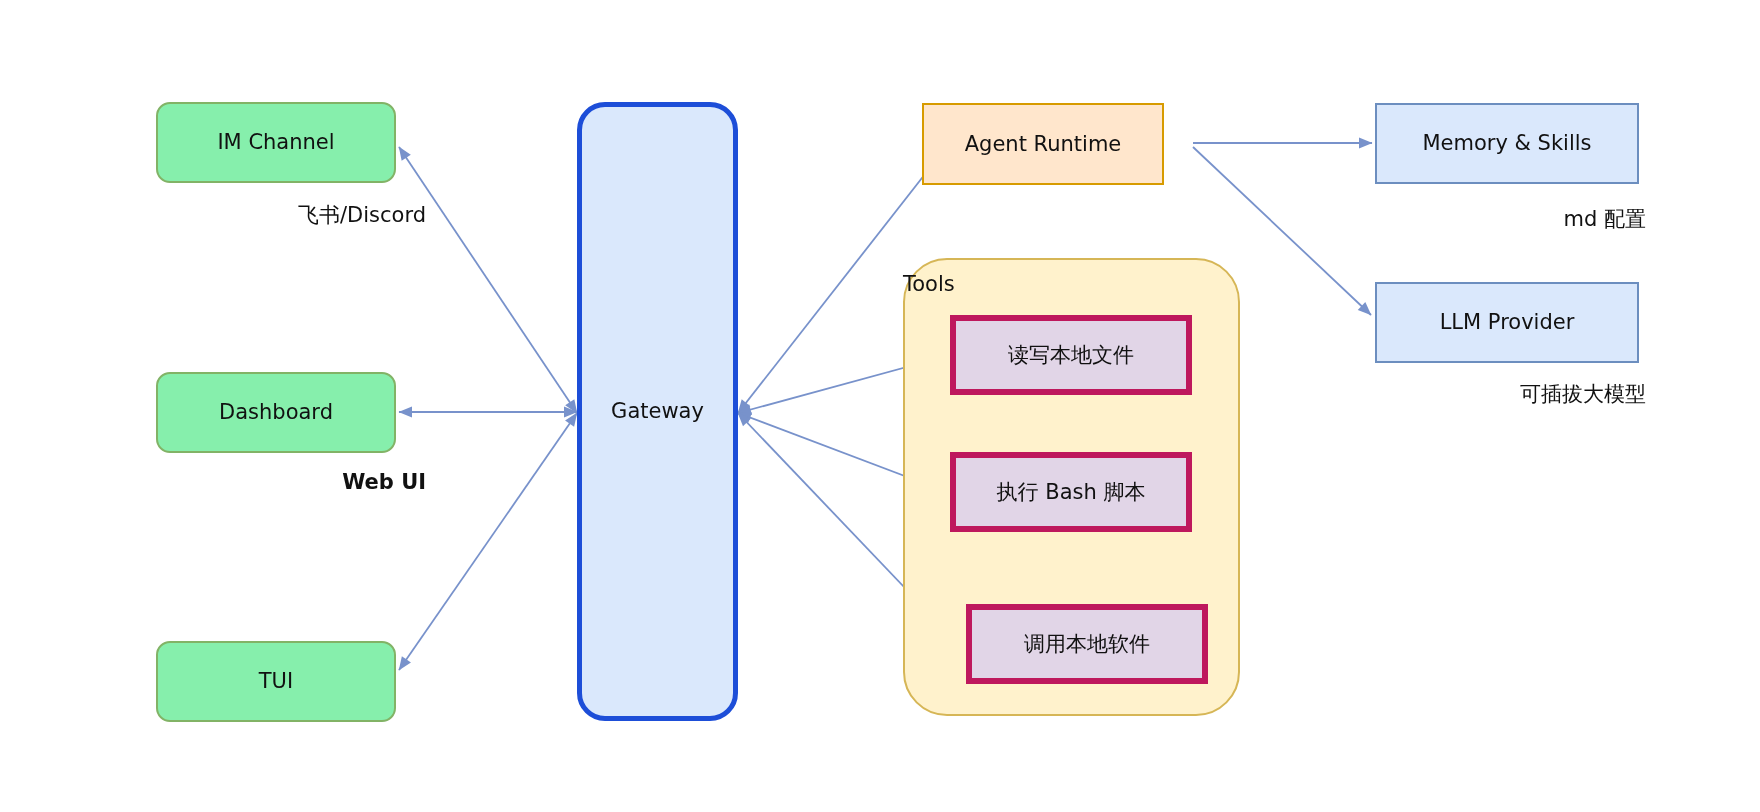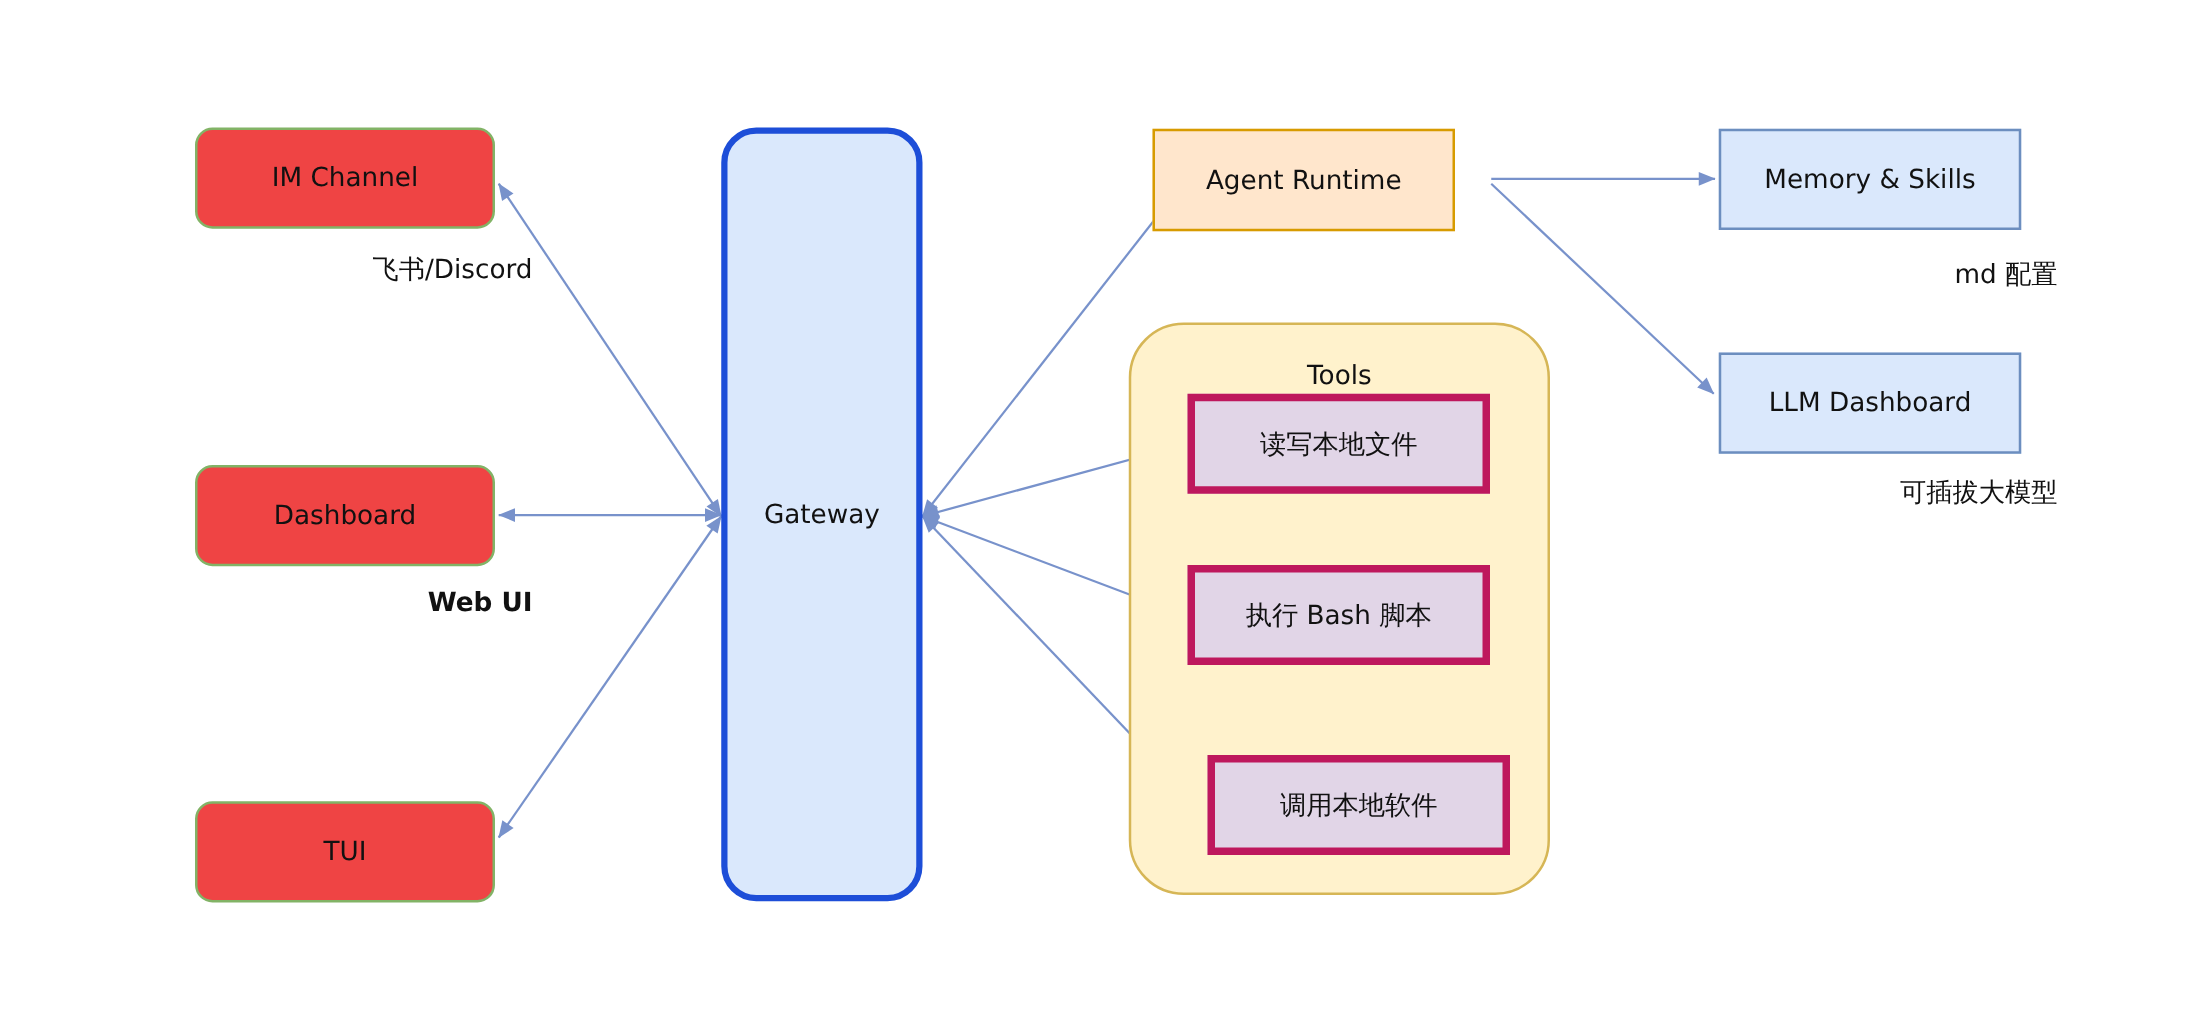--- a/index.html
+++ b/index.html
@@ -22,21 +22,21 @@
     position: absolute;
     display: flex;
     align-items: center;
     justify-content: center;
     font-size: 21px;
     text-align: center;
     box-sizing: border-box;
     line-height: 1.25;
   }
   .client {
-    background: #ef4444;
+    background: #86efac;
     border: 2px solid #82b366;
     border-radius: 14px;
     left: 156px;
     width: 240px;
     height: 81px;
   }
   .gateway {
     background: #dae8fc;
     border: 5px solid #1d4ed8;
     border-radius: 28px;
@@ -53,37 +53,37 @@
     position: absolute;
     background: #fff2cc;
     border: 2px solid #d6b656;
     border-radius: 44px;
     left: 903px; top: 258px;
     width: 337px; height: 458px;
     box-sizing: border-box;
   }
   .tools-title {
     position: absolute;
-    left: 903px; top: 288px;
+    left: 903px; top: 272px;
     width: 337px;
-    text-align: center;
+    text-align: left;
     font-size: 21px;
   }
   .tool {
     background: #e1d5e7;
     border: 6px solid #be185d;
     left: 950px;
     width: 242px;
     height: 80px;
   }
   .provider {
     background: #dae8fc;
     border: 2px solid #6c8ebf;
     left: 1375px;
-    width: 242px;
+    width: 264px;
     height: 81px;
   }
   .caption {
     position: absolute;
     text-align: right;
     font-size: 21px;
     width: 300px;
   }
   .caption.left-col { left: 126px; }
   .caption.right-col { left: 1346px; }
@@ -130,16 +130,16 @@
   <div class="tools-group"></div>
   <div class="tools-title">Tools</div>
 
   <div class="node tool" style="top:315px;">读写本地文件</div>
   <div class="node tool" style="top:452px;">执行 Bash 脚本</div>
   <div class="node tool" style="top:604px;margin-left:16px;">调用本地软件</div>
 
   <div class="node provider" style="top:103px;">Memory &amp; Skills</div>
   <div class="caption right-col" style="top:205px;">md 配置</div>
 
-  <div class="node provider" style="top:282px;">LLM Dashboard</div>
+  <div class="node provider" style="top:282px;">LLM Provider</div>
   <div class="caption right-col" style="top:380px;">可插拔大模型</div>
 
 </div>
 
 </body></html>

